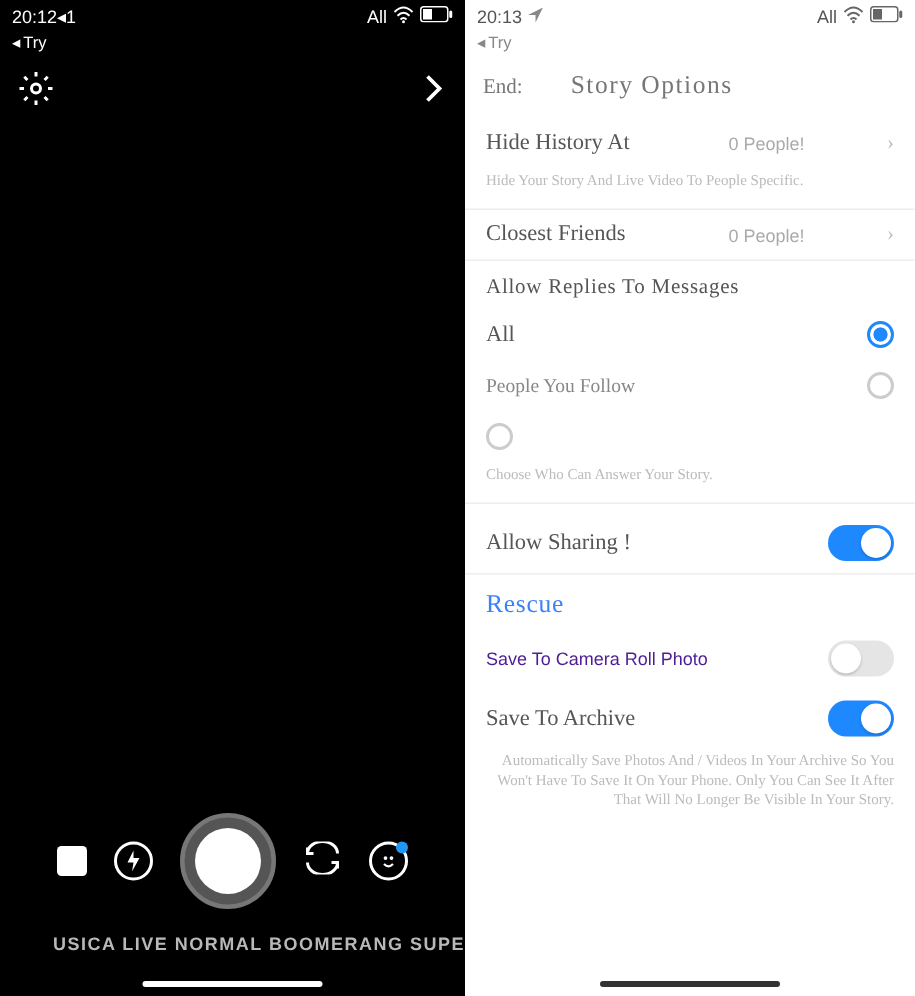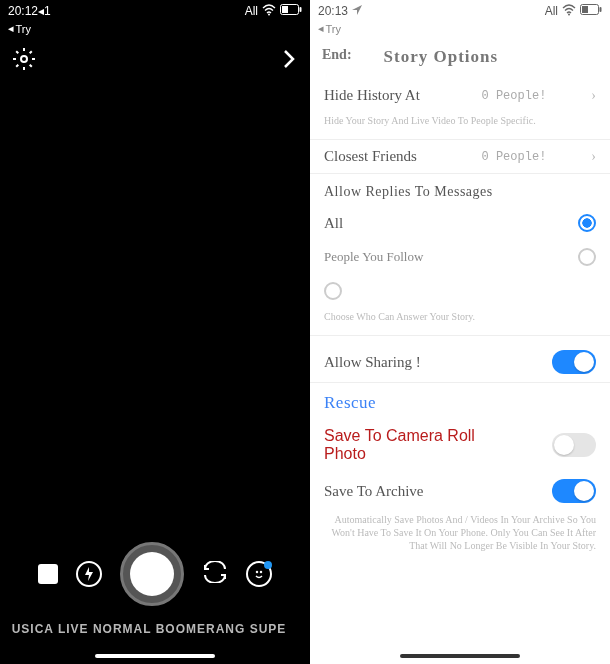--- a/index.html
+++ b/index.html
@@ -87,64 +87,63 @@
       font-size: 13px;
       position: relative;
     }
     .blue-dot {
       position: absolute; top: -2px; right: -2px;
       width: 8px; height: 8px; border-radius: 50%;
       background: #2196f3;
     }
     .mode-strip {
       position: absolute;
-      bottom: 28px; left: 0; right: 12px;
-      text-align: center;
+      bottom: 28px; left: 0; right: 0;
+      text-align: right;
       font-size: 12px;
       letter-spacing: 1px;
       color: #b8b8b8;
       font-weight: 600;
       white-space: nowrap;
       overflow: hidden;
     }
     .home-indicator {
       position: absolute;
       bottom: 6px;
       left: 50%;
       transform: translateX(-50%);
       width: 120px; height: 4px; border-radius: 2px;
     }
     .panel-left .home-indicator { background: #fff; }
     .panel-right .home-indicator { background: #333; }
     
     .right-header {
       display: flex;
-      align-items: flex-start;
+      align-items: flex-end;
       padding: 8px 12px 12px;
       gap: 20px;
-      font-weight: bold;
     }
     .right-header .end { font-size: 14px; color: #777; font-family: Georgia, serif; }
     .right-header .title { font-size: 17px; color: #777; font-family: Georgia, serif; letter-spacing: 1px; flex: 1; text-align: left; padding-left: 12px; }
     
     .row {
       padding: 8px 14px;
       display: flex;
       align-items: center;
       font-size: 14px;
       gap: 31px;
     }
     .row-main {
       font-size: 15px;
       font-family: Georgia, serif;
       color: #555;
     }
     .row-main.bold { color: #333; font-weight: 500; font-family: -apple-system, sans-serif; }
     .row .label { flex: 1; }
-    .row .value { font-size: 12px; color: #aaa; margin-right: 14px; font-family: Liberation Mono, monospace; }
+    .row .value { font-size: 12px; color: #aaa; margin-right: 24px; font-family: Liberation Sans, sans-serif; }
     .chev { color: #bbb; font-size: 14px; }
     .desc {
       padding: 2px 14px 12px;
       font-size: 10px;
       color: #bbb;
       font-family: Georgia, serif;
       line-height: 1.3;
     }
     .section-title {
       padding: 10px 14px 6px;
@@ -315,21 +314,21 @@
     <span class="label">Allow Sharing !</span>
     <span class="toggle on">
         <span class="knob"></span>
       </span>
   </div>
   <div class="divider"></div>
 
   <div class="section-title big">Rescue</div>
 
   <div class="row">
-    <span class="label" style="font-size:16px;color:#b91c1c">Save To Camera Roll Photo</span>
+    <span class="label" style="font-size:12px;color:#4c1d95">Save To Camera Roll Photo</span>
     <span class="toggle">
         <span class="knob"></span>
       </span>
   </div>
   <div class="row row-main bold">
     <span class="label" style="font-size:15px;color:#555;font-family:Georgia,serif">Save To Archive</span>
     <span class="toggle on">
         <span class="knob"></span>
       </span>
   </div>

